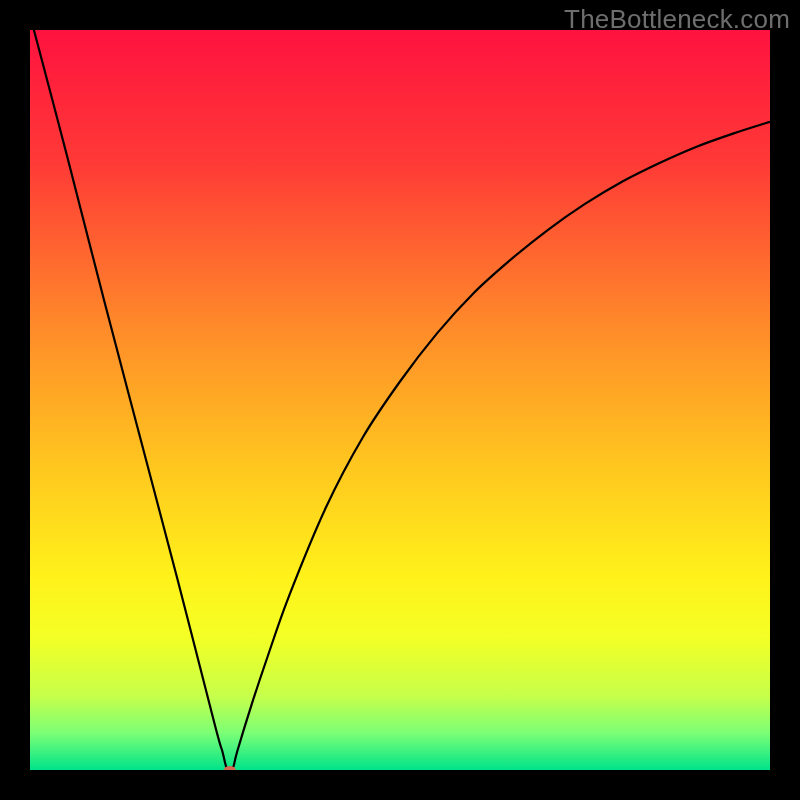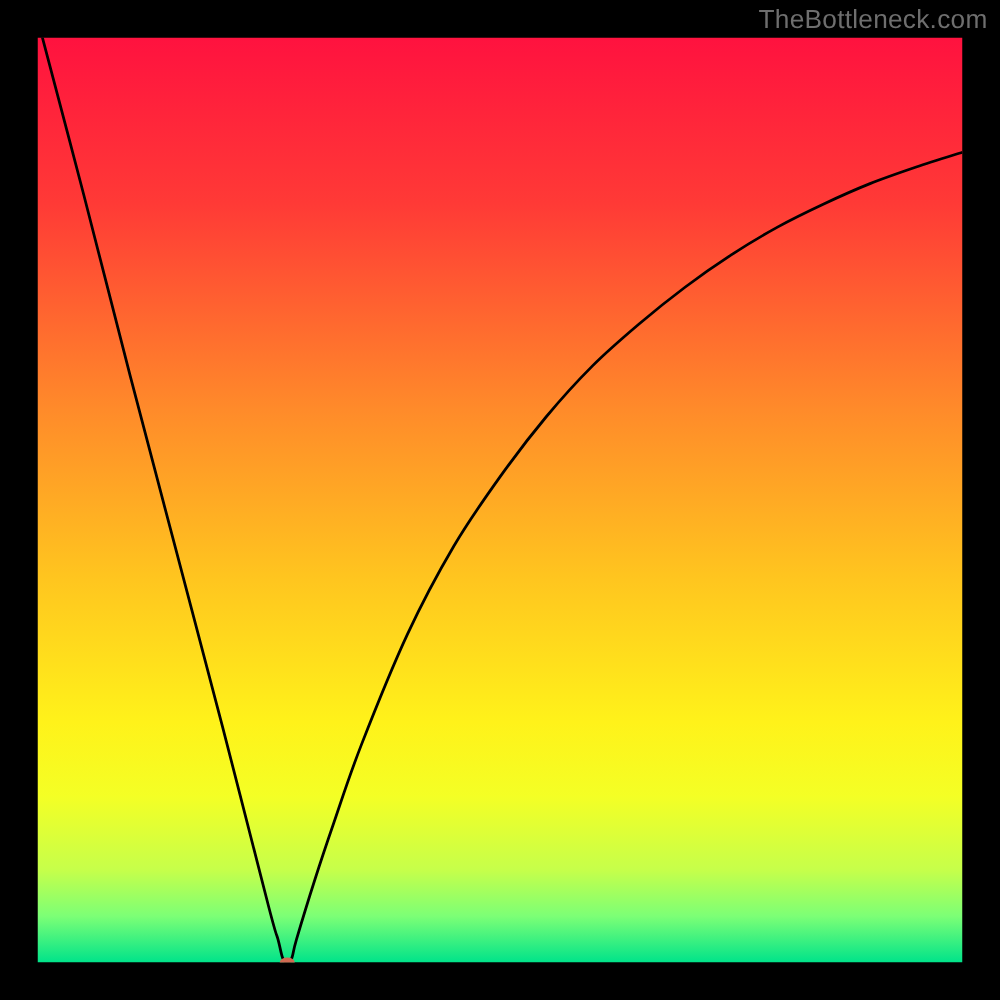--- a/index.html
+++ b/index.html
@@ -22,21 +22,21 @@
     left: 30px;
     top: 30px;
     width: 740px;
     height: 740px;
   }
   .watermark {
     position: absolute;
     top: 4px;
     right: 10px;
     color: #6e6e6e;
-    font-size: 21px;
+    font-size: 26px;
     font-weight: 500;
     letter-spacing: 0.2px;
     user-select: none;
   }
   svg { display: block; }
 </style>
 </head>
 <body>
 
 <div class="frame">

